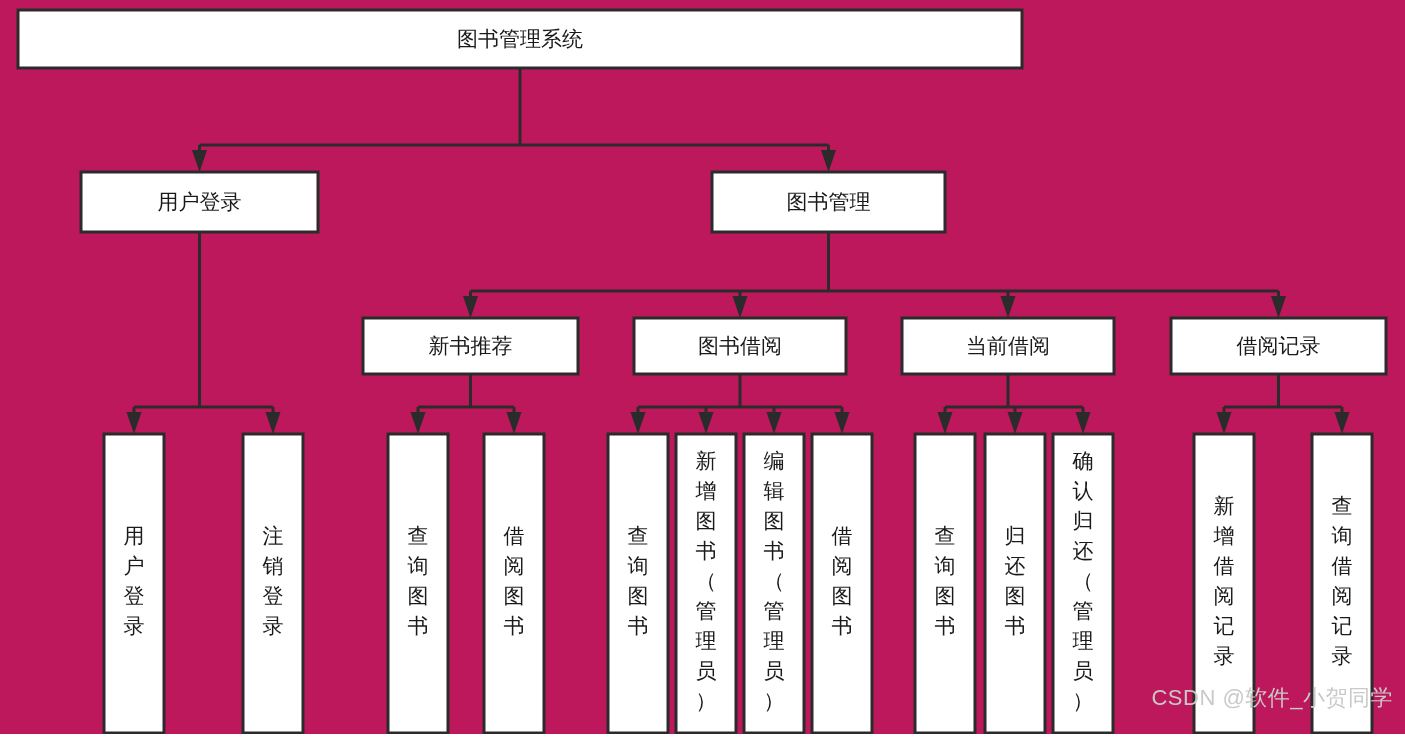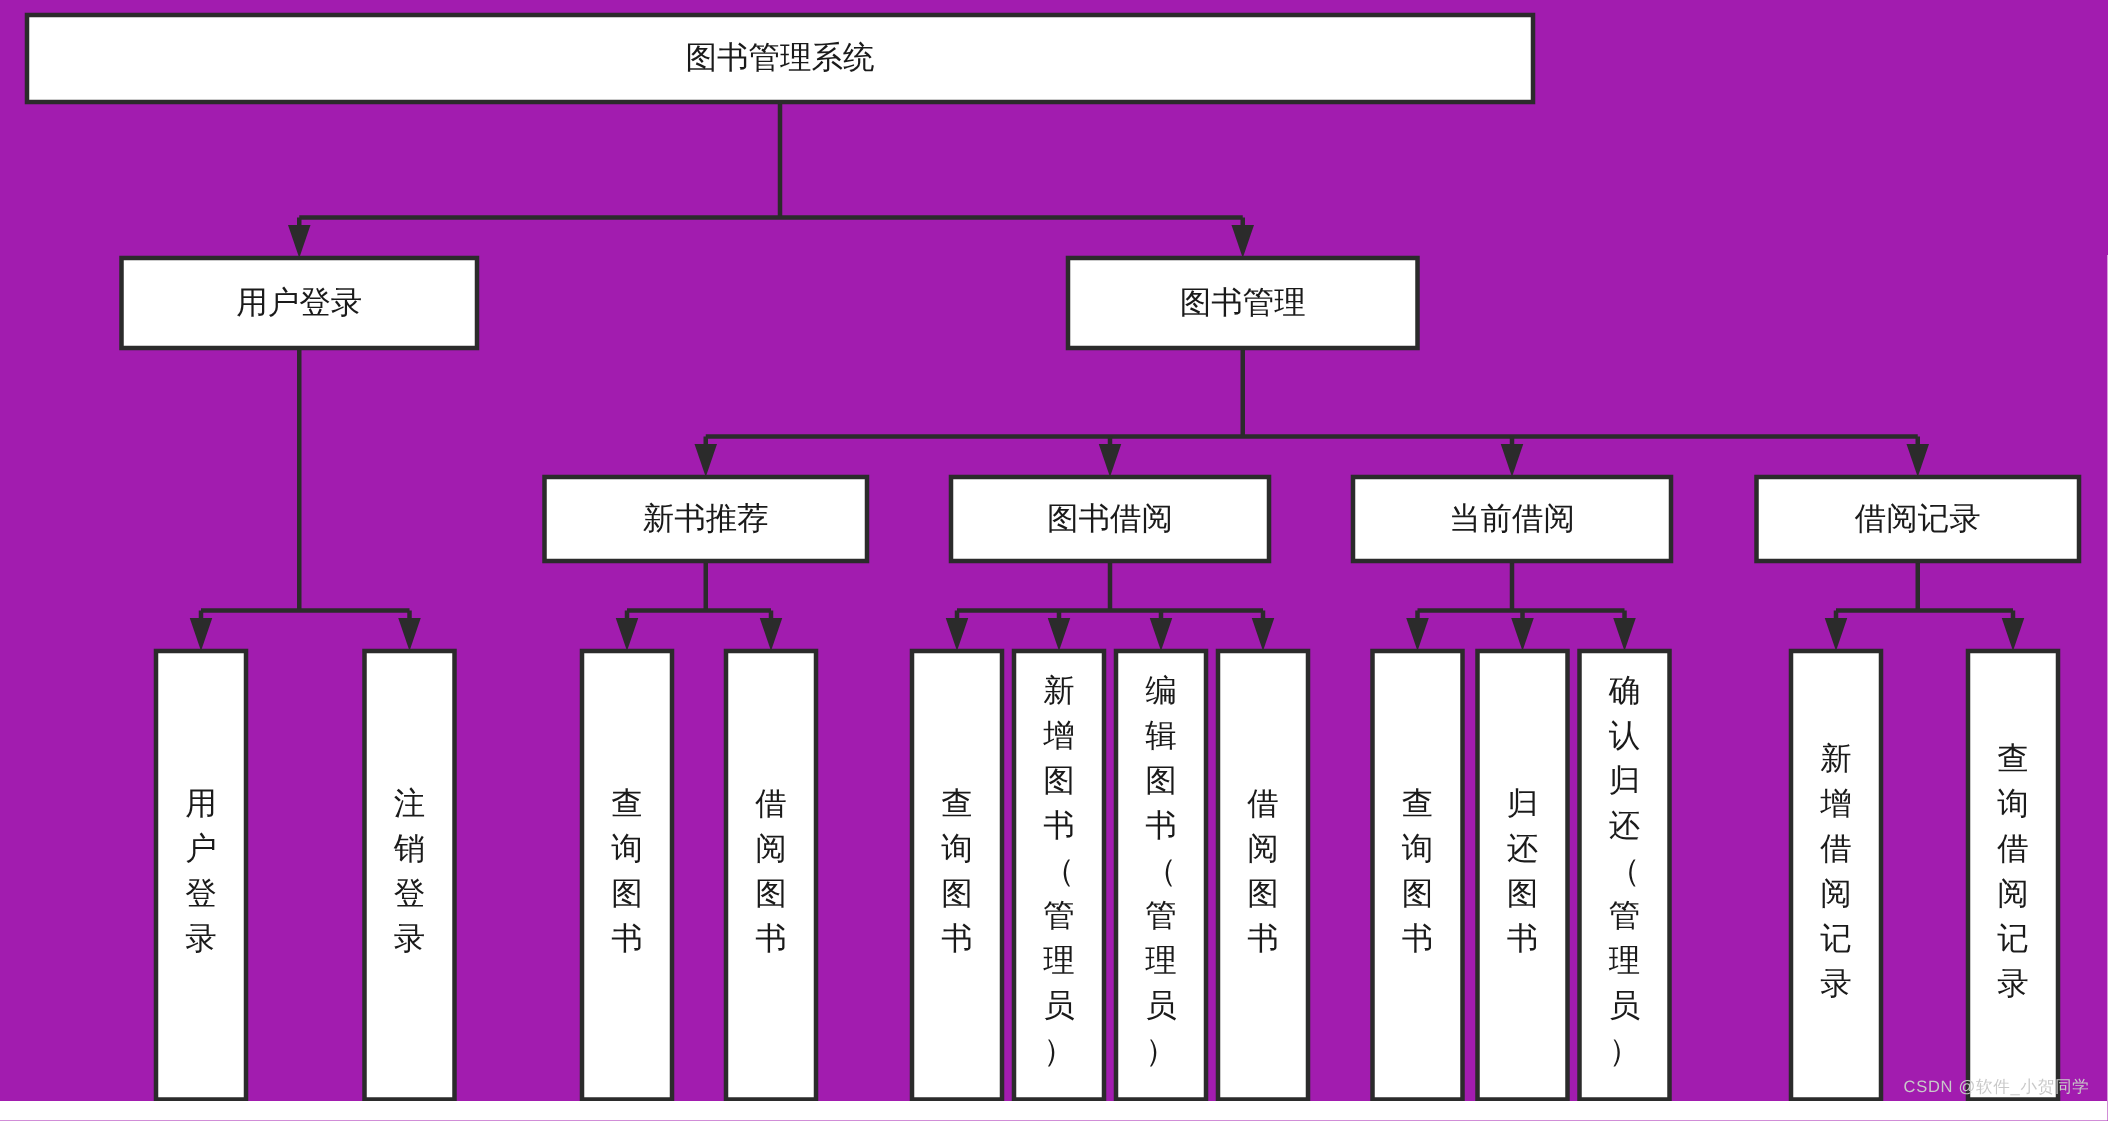--- a/index.html
+++ b/index.html
@@ -8,21 +8,21 @@
     padding: 0;
     background: #ffffff;
   }
   body {
     font-family: "Liberation Sans", "DejaVu Sans", sans-serif;
   }
   #diagram-root {
     position: relative;
     width: 1405px;
     height: 734px;
-    background: #a21caf;
+    background: #be185d;
     overflow: hidden;
     text-decoration: underline;
   }
   svg#flow {
     position: absolute;
     left: 0;
     top: 0;
     width: 1405px;
     height: 747px;
     display: block;
@@ -51,23 +51,23 @@
   }
   .node-label-vert {
     fill: #1a1a1a;
     font-family: "Liberation Sans", "DejaVu Sans", sans-serif;
     font-size: 21px;
     text-anchor: middle;
   }
   .watermark {
     position: absolute;
     right: 12px;
-    bottom: 2px;
-    font-family: "Liberation Sans", "DejaVu Sans", sans-serif;
-    font-size: 11px;
+    bottom: 21px;
+    font-family: "Liberation Sans", "DejaVu Sans", sans-serif;
+    font-size: 22px;
     color: #c9c9c9;
     white-space: nowrap;
     letter-spacing: 0.5px;
     user-select: none;
   }
 </style>
 </head>
 <body>
 
 <div id="diagram-root">

